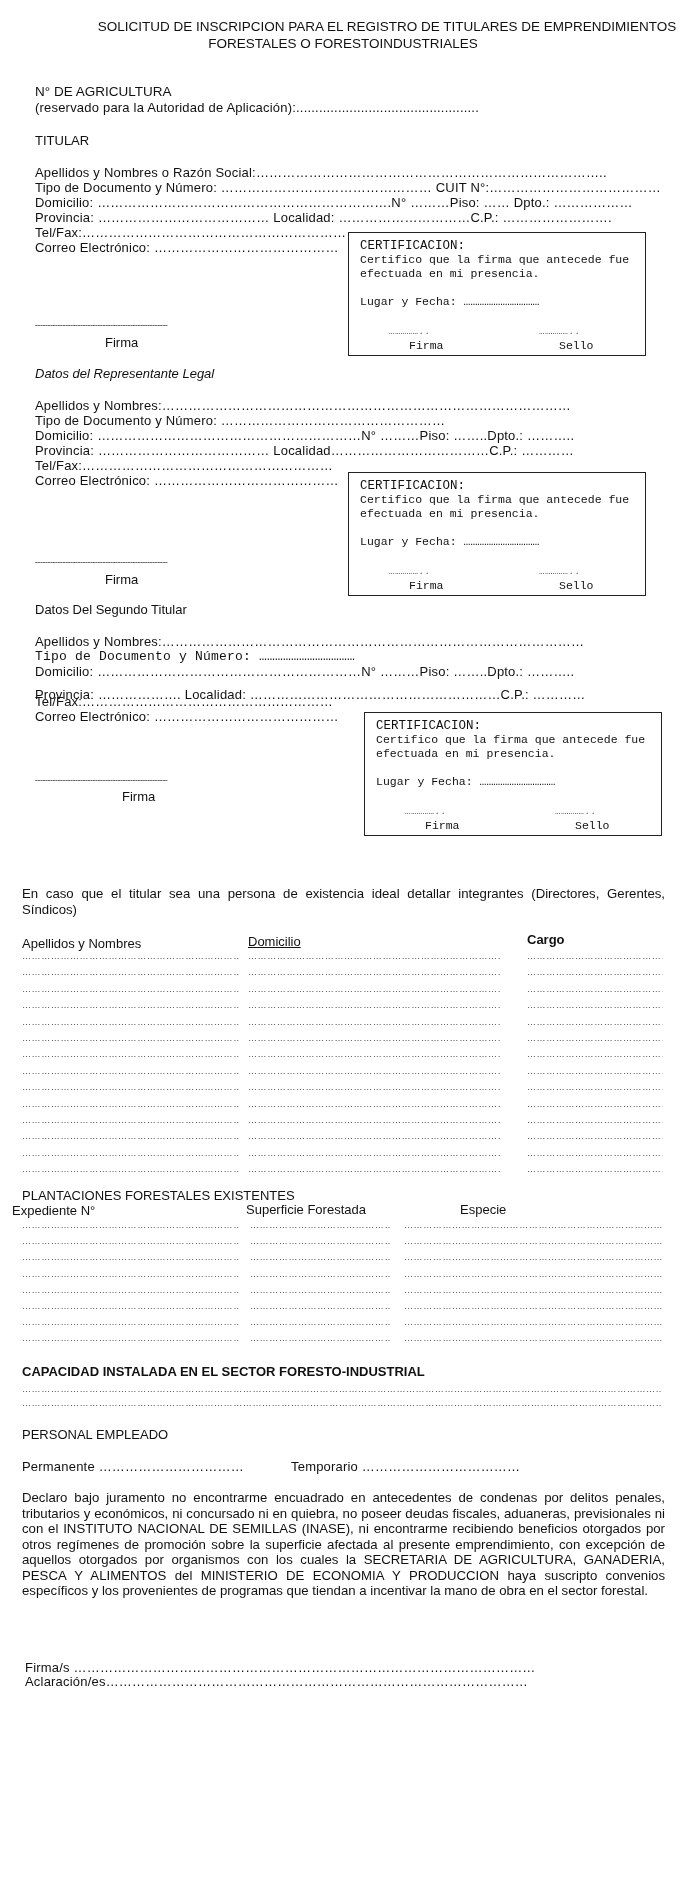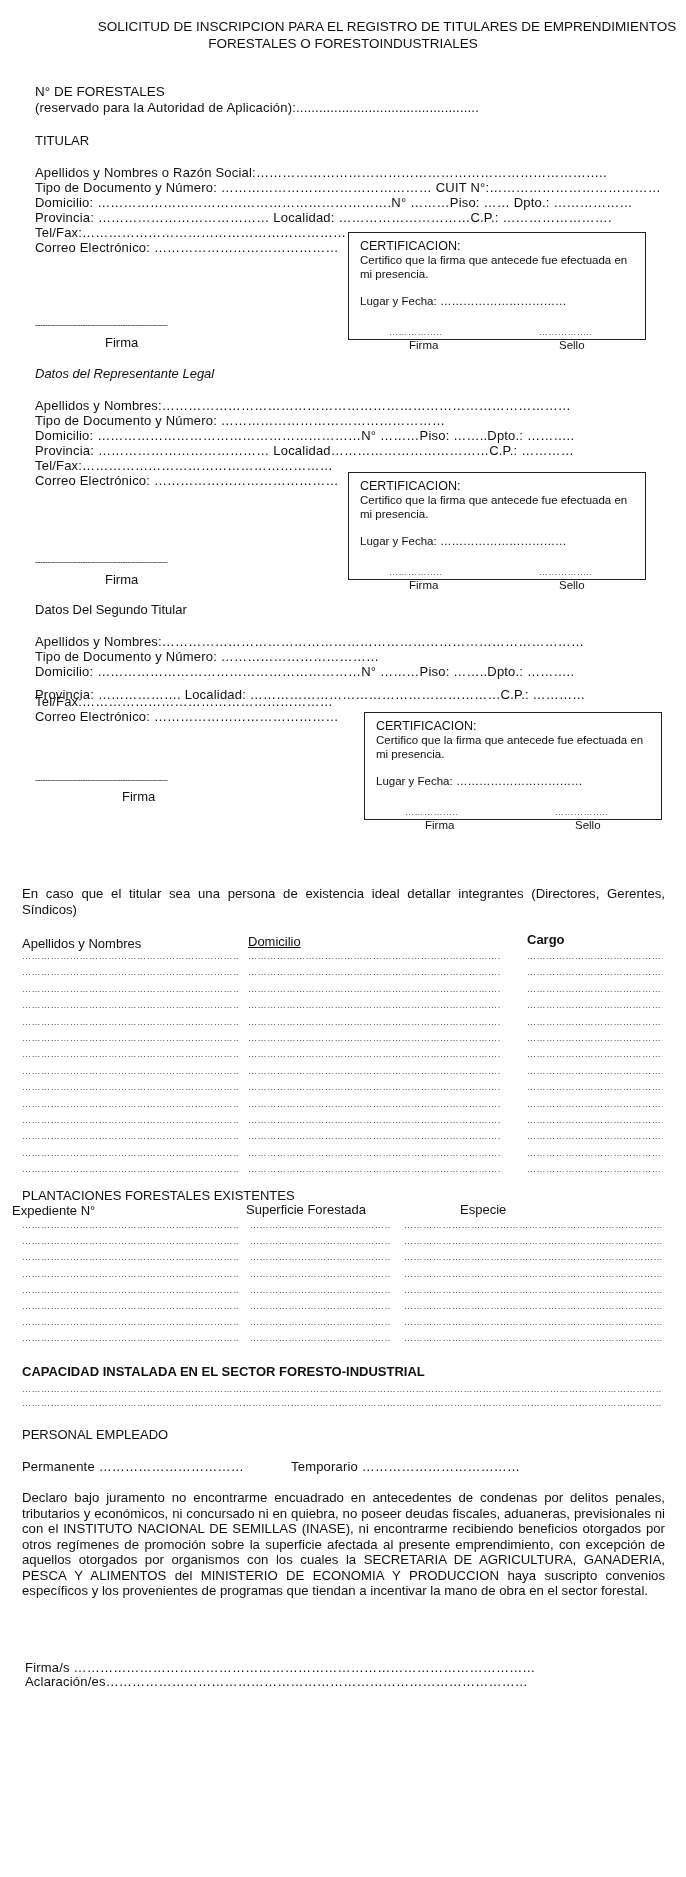--- a/index.html
+++ b/index.html
@@ -1,39 +1,39 @@
 <!DOCTYPE html>
 <html><head>
 <meta charset="utf-8">
 <style>
   html, body { margin: 0; padding: 0; background: #ffffff; }
   body { width: 686px; height: 1877px; position: relative; overflow: hidden;
          font-family: "Liberation Sans", sans-serif; color: #111; font-size: 13px; }
   .abs { position: absolute; white-space: nowrap; line-height: 15px; }
   .title { left: 0; width: 686px; text-align: center; font-size: 13.5px; line-height: 17px; white-space: normal; }
-  .cert { position: absolute; border: 1.5px solid #222; box-sizing: border-box; width: 298px; height: 108px;
-          font-family: Liberation Sans, sans-serif; font-size: 12px; color: #111; }
+  .cert { position: absolute; border: 1.5px solid #222; box-sizing: border-box; width: 298px; height: 124px;
+          font-family: Liberation Mono, monospace; font-size: 12px; color: #111; }
   .cert .c-title { position: absolute; left: 11px; top: 6px; font-size: 12.5px; }
   .cert .c-text { position: absolute; left: 11px; top: 20px; width: 280px; line-height: 14px; font-size: 11.5px; }
   .cert .c-lugar { position: absolute; left: 11px; top: 62px; font-size: 11.5px; white-space: nowrap; }
   .cert .c-dots { position: absolute; top: 94px; font-size: 9px; letter-spacing: 0.5px; color: #555; white-space: nowrap; }
   .cert .c-label { position: absolute; top: 106px; font-size: 11.5px; }
   .sigline { position: absolute; font-size: 9px; color: #333; letter-spacing: -0.5px; white-space: nowrap; }
   .siglabel { position: absolute; font-size: 13px; }
   .dotrow { position: absolute; font-size: 9px; color: #444; letter-spacing: 0.6px; white-space: nowrap; overflow: hidden; }
   .para { position: absolute; left: 22px; width: 643px; text-align: justify; font-size: 13.2px; line-height: 15.5px; white-space: normal; }
   .dl { letter-spacing: 0.2px; }
 </style>
 </head>
 <body>
 
 <div class="abs title" style="top:18px;padding-left:44px;">SOLICITUD DE INSCRIPCION PARA EL REGISTRO DE TITULARES DE EMPRENDIMIENTOS</div>
 <div class="abs title" style="top:35px;">FORESTALES O FORESTOINDUSTRIALES</div>
 
-<div class="abs" style="left:35px; top:84px; font-size:13.5px;">N° DE FORESTALES</div>
+<div class="abs" style="left:35px; top:84px; font-size:13.5px;">N° DE AGRICULTURA</div>
 <div class="abs dl" style="left:35px; top:100px;">(reservado para la Autoridad de Aplicación):................................................</div>
 
 <section>
   <div class="abs" style="left:35px; top:133px;">TITULAR</div>
   <div class="abs dl" style="left:35px; top:165px;">Apellidos y Nombres o Razón Social:……………………………………………………………………..</div>
   <div class="abs dl" style="left:35px; top:180px;">Tipo de Documento y Número: ………………………………………… CUIT N°:…………………………………</div>
   <div class="abs dl" style="left:35px; top:195px;">Domicilio: ………………………………………………………….N° ………Piso: …… Dpto.: ………………</div>
   <div class="abs dl" style="left:35px; top:210px;">Provincia: ………………………………… Localidad: …………………………C.P.: …………………….</div>
   <div class="abs dl" style="left:35px; top:225px;">Tel/Fax:……………………………………………………</div>
   <div class="abs dl" style="left:35px; top:240px;">Correo Electrónico: ……………………………………</div>
@@ -69,21 +69,21 @@
     <div class="c-dots" style="left:40px;">……………..</div>
     <div class="c-dots" style="left:190px;">……………..</div>
     <div class="c-label" style="left:60px;">Firma</div>
     <div class="c-label" style="left:210px;">Sello</div>
   </div>
 </section>
 
 <section>
   <div class="abs" style="left:35px; top:602px;">Datos Del Segundo Titular</div>
   <div class="abs dl" style="left:35px; top:634px;">Apellidos y Nombres:……………………………………………………………………………………</div>
-  <div class="abs dl" style="left:35px; top:649px;">Tipo de Documento y Número: ………………………………</div>
+  <div class="abs dl" style="left:35px; top:649px;font-family:Liberation Mono, monospace;">Tipo de Documento y Número: ………………………………</div>
   <div class="abs dl" style="left:35px; top:664px;">Domicilio: ……………………………………………………N° ………Piso: ……..Dpto.: ………..</div>
   <div class="abs dl" style="left:35px; top:679px;margin-top:8px;">Provincia: ………………. Localidad: …………………………………………………C.P.: …………</div>
   <div class="abs dl" style="left:35px; top:694px;">Tel/Fax:…………………………………………………</div>
   <div class="abs dl" style="left:35px; top:709px;">Correo Electrónico: ……………………………………</div>
   <div class="sigline" style="left:35px; top:775px;">-----------------------------------------------------</div>
   <div class="siglabel" style="left:122px; top:789px;">Firma</div>
 
   <div class="cert" style="left:364px; top:712px;">
     <div class="c-title">CERTIFICACION:</div>
     <div class="c-text">Certifico que la firma que antecede fue efectuada en mi presencia.</div>

